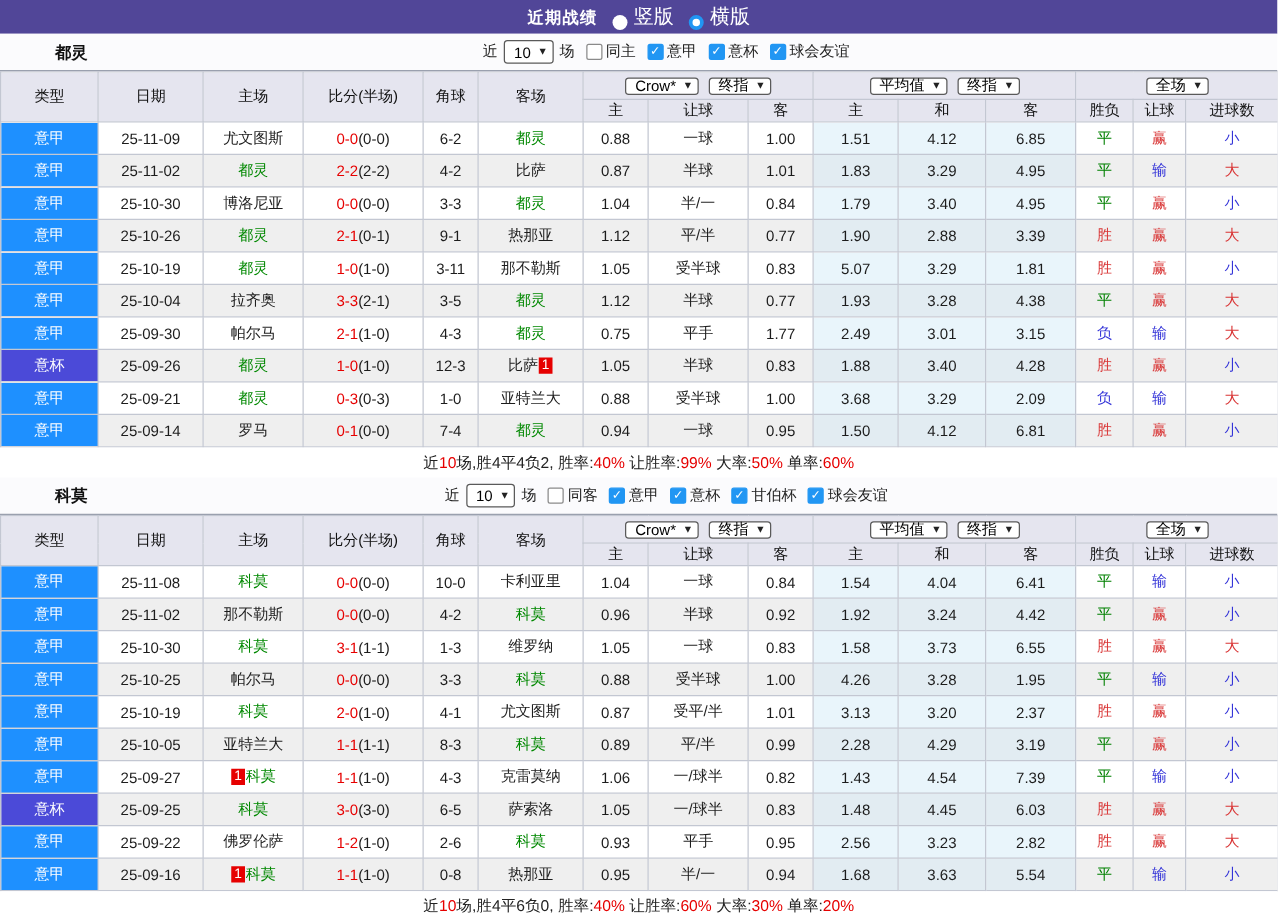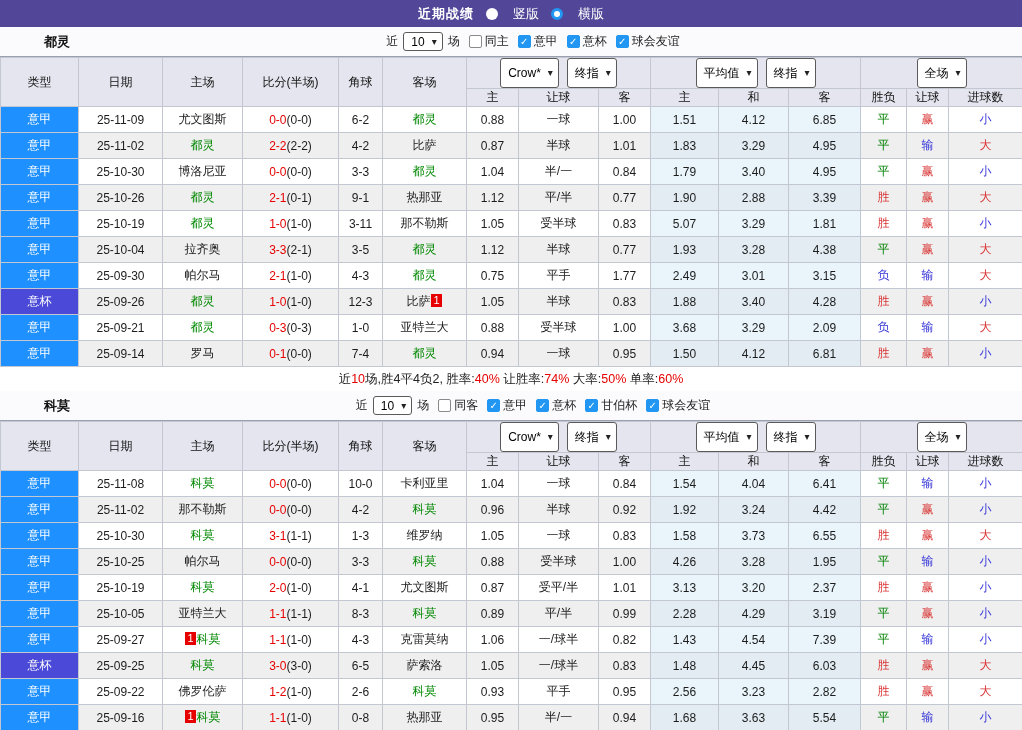--- a/index.html
+++ b/index.html
@@ -8,21 +8,21 @@
     --res-red:#d93535; --res-blue:#3434d8; --check-blue:#2196f3;
   }
   *{box-sizing:border-box;}
   html,body{margin:0;padding:0;}
   body{width:1022px;height:730px;overflow:hidden;background:#fff;
        font-family:"Liberation Sans","DejaVu Sans",sans-serif;font-size:12px;color:#1c1c1c;}
   
   .topbar{height:27px;background:var(--accent-purple);display:flex;align-items:center;
           justify-content:center;gap:12px;color:#fff;}
   .topbar .title{font-weight:bold;font-size:13px;letter-spacing:1px;}
-  .radio-wrap{display:flex;align-items:center;gap:15px;cursor:pointer;font-size:13px;}
+  .radio-wrap{display:flex;align-items:flex-end;gap:5px;cursor:pointer;font-size:16px;}
   .radio{width:12px;height:12px;border-radius:50%;background:#fff;display:inline-block;}
   .radio.ring{border:3px solid var(--check-blue);}
   
   .filterbar{height:30px;border-bottom:1px solid #9aa0ae;display:flex;align-items:center;
              position:relative;background:#fbfbfd;}
   .teamname{position:absolute;left:44px;font-weight:bold;font-size:13px;color:#111;}
   .filters{margin:0 auto;display:flex;align-items:center;transform:translateX(22px);}
   .fl{margin:0 2px;color:#222;}
   .sel{display:inline-flex;align-items:center;gap:7px;border:1px solid #5a5a5a;border-radius:3px;
        background:#fff;height:19px;padding:0 5px 0 7px;color:#000;margin:0 3px;cursor:pointer;}
@@ -31,21 +31,21 @@
       display:inline-flex;align-items:center;justify-content:center;color:#fff;font-size:10px;
       font-weight:bold;line-height:1;margin:0 1px 0 7px;cursor:pointer;flex:none;}
   .cb.on{background:var(--check-blue);border-color:var(--check-blue);}
   
   table{border-collapse:collapse;table-layout:fixed;width:1022px;}
   th,td{border:1px solid #c3c7d2;text-align:center;padding:0;overflow:hidden;white-space:nowrap;}
   thead th{background:#e5e5ef;font-weight:normal;color:#111;}
   tr.hr1 th{height:22px;}
   tr.hr2 th{height:15px;font-size:12px;}
   .grpwrap{display:flex;justify-content:center;align-items:center;gap:8px;}
-  .grpwrap .sel{height:30px;margin:0;}
+  .grpwrap .sel{height:14px;margin:0;}
   tbody td{height:26px;}
   tbody tr:nth-child(odd) td{background:#fff;}
   tbody tr:nth-child(even) td{background:#efefef;}
   tbody tr:nth-child(odd) td.avg{background:#e9f5fb;}
   tbody tr:nth-child(even) td.avg{background:#e2ecf2;}
   td.type{color:#fff;}
   td.type.jia{background:var(--league-jia) !important;}
   td.type.bei{background:var(--league-bei) !important;}
   .focus{color:var(--team-green);}
   .score-main{color:var(--score-red);}
@@ -311,21 +311,21 @@
           <td>0.95</td>
           <td class="avg">1.50</td>
           <td class="avg">4.12</td>
           <td class="avg">6.81</td>
           <td class="res-r">胜</td>
           <td class="res-r">赢</td>
           <td class="res-b">小</td>
         </tr>
       </tbody>
   </table>
-  <div class="summary"><span>近</span><span class="red">10</span><span>场,胜4平4负2, 胜率:</span><span class="red">40%</span><span> 让胜率:</span><span class="red">74%</span><span> 大率:</span><span class="red">50%</span><span> 单率:</span><span class="red">60%</span></div>
+  <div class="summary"><span>近</span><span class="red">10</span><span>场,胜4平4负2, 胜率:</span><span class="red">40%</span><span> 让胜率:</span><span class="red">99%</span><span> 大率:</span><span class="red">50%</span><span> 单率:</span><span class="red">60%</span></div>
 </div>
 
 <div class="section">
   <div class="filterbar">
     <span class="teamname">科莫</span>
     <div class="filters">
         <span class="fl">近</span>
         <span class="sel">10<span class="chev">▾</span></span>
         <span class="fl">场</span>
         <span class="cb"></span>

